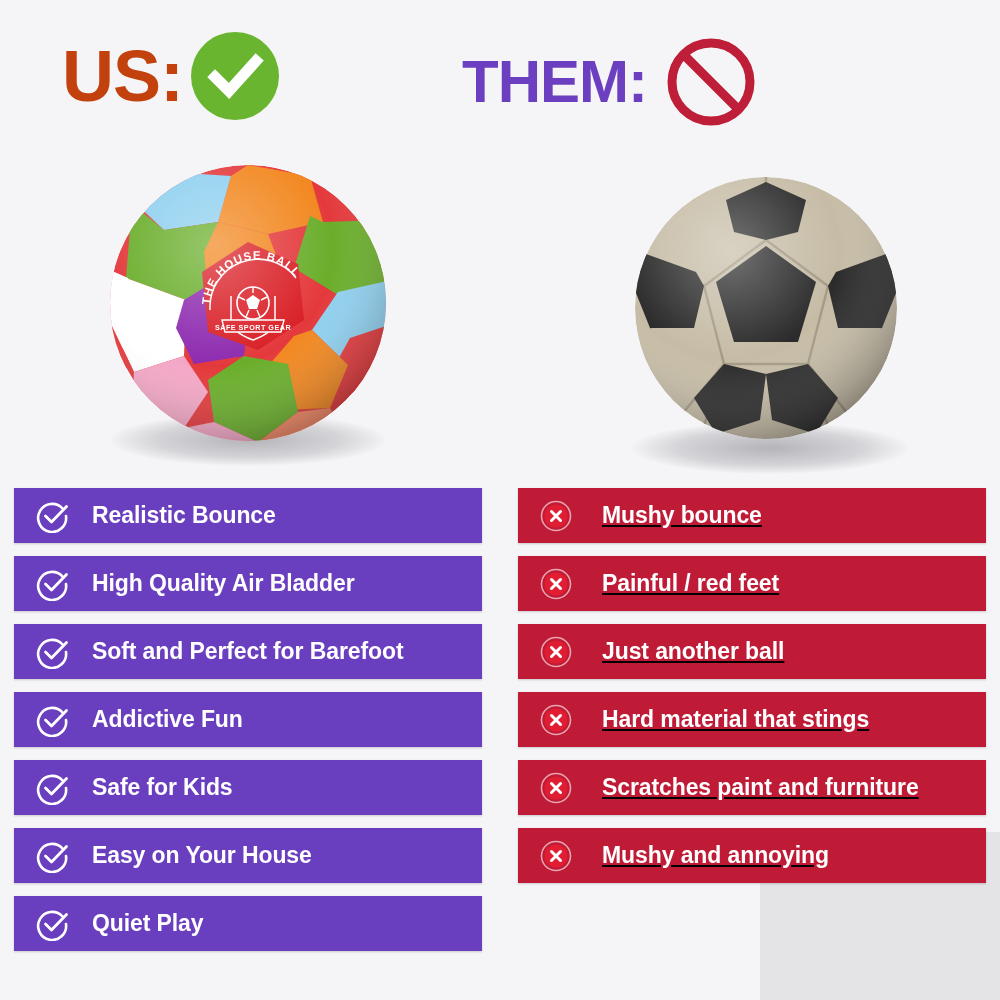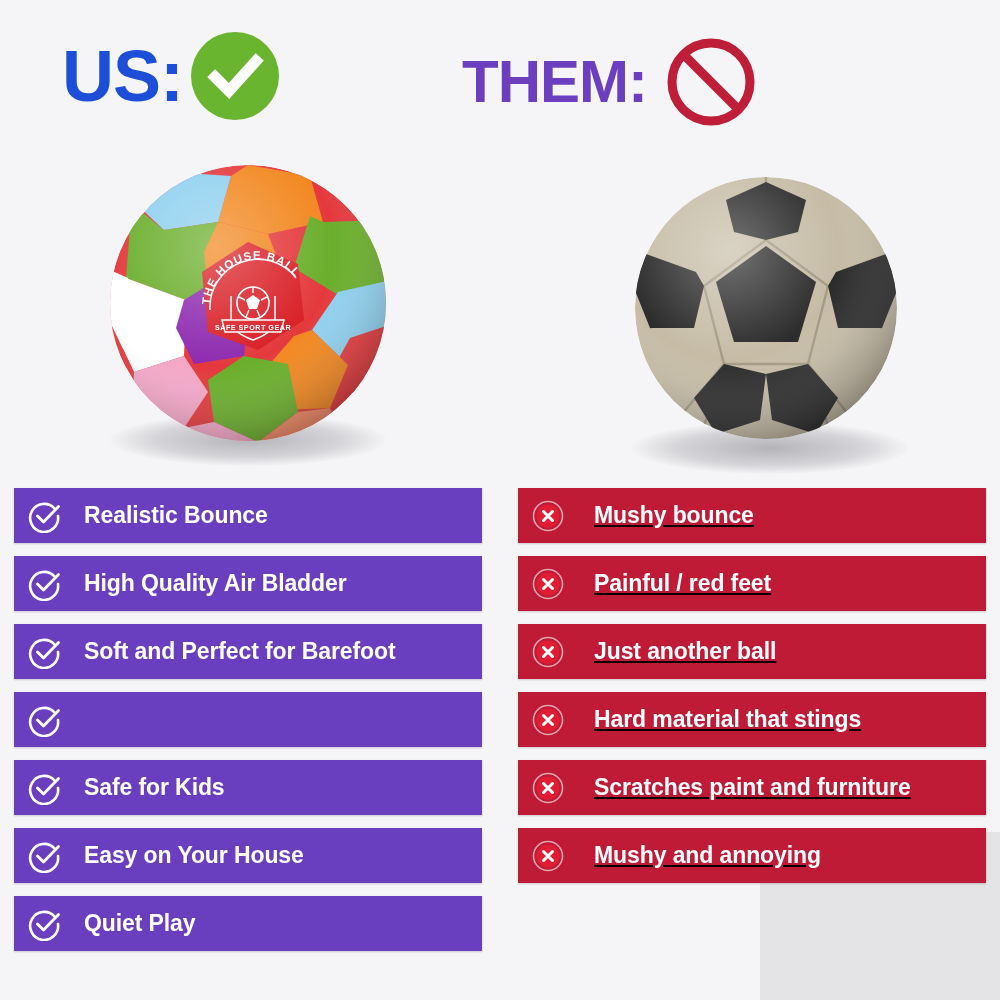--- a/index.html
+++ b/index.html
@@ -51,21 +51,21 @@
 
   
   .cols{position:absolute;left:0;top:488px;width:1000px;height:486px;}
   .col{position:absolute;top:0;width:468px;}
   #col-left{left:14px;}
   #col-right{left:518px;}
 
   .row{
     height:55px;margin-bottom:13px;
     display:flex;align-items:center;
-    padding-left:14px;
+    padding-left:22px;
     box-shadow:0 1px 2px rgba(0,0,0,.18);
     position:relative;
   }
   .row:last-child{margin-bottom:0;}
   .row .lbl{
     color:#ffffff;font-size:23px;font-weight:bold;
     letter-spacing:-.1px;white-space:nowrap;
   }
   #col-left .row{background:#6a3fbf;}
   #col-left .row .lbl{margin-left:22px;}
@@ -79,21 +79,21 @@
 </head>
 <body>
 
 <div class="page">
 
   <div class="corner-plate"></div>
 
   <div class="headers">
 
     <div class="hdr" id="hdr-us">
-      <span class="htxt" style="color:#1d4ed8">US:</span>
+      <span class="htxt" style="color:#c2410c">US:</span>
       <span class="badge-check" style="background:#6ab52f">
         <svg width="88" height="88" viewBox="0 0 88 88">
           <path d="M24 45 L38 59 L65 29" fill="none" stroke="#ffffff" stroke-width="11" stroke-linecap="square" stroke-linejoin="miter"></path>
         </svg>
       </span>
     </div>
 
     <div class="hdr" id="hdr-them">
       <span class="htxt" style="color:#6b3fbf">THEM:</span>
       <span class="badge-ban">
@@ -234,20 +234,21 @@
         </span>
         <span class="lbl">Soft and Perfect for Barefoot</span>
       </div>
       <div class="row">
         <span class="ico ico-check">
           <svg width="34" height="34" viewBox="0 0 34 34">
             <path d="M26.5 9.5 A14 14 0 1 0 30 17" fill="none" stroke="#ffffff" stroke-width="2.6" stroke-linecap="round"></path>
             <path d="M9.5 17 L15.5 23 L30.5 7.5" fill="none" stroke="#ffffff" stroke-width="2.8" stroke-linecap="round" stroke-linejoin="round"></path>
           </svg>
         </span>
+        <span class="lbl">Addictive Fun</span>
       </div>
       <div class="row">
         <span class="ico ico-check">
           <svg width="34" height="34" viewBox="0 0 34 34">
             <path d="M26.5 9.5 A14 14 0 1 0 30 17" fill="none" stroke="#ffffff" stroke-width="2.6" stroke-linecap="round"></path>
             <path d="M9.5 17 L15.5 23 L30.5 7.5" fill="none" stroke="#ffffff" stroke-width="2.8" stroke-linecap="round" stroke-linejoin="round"></path>
           </svg>
         </span>
         <span class="lbl">Safe for Kids</span>
       </div>

